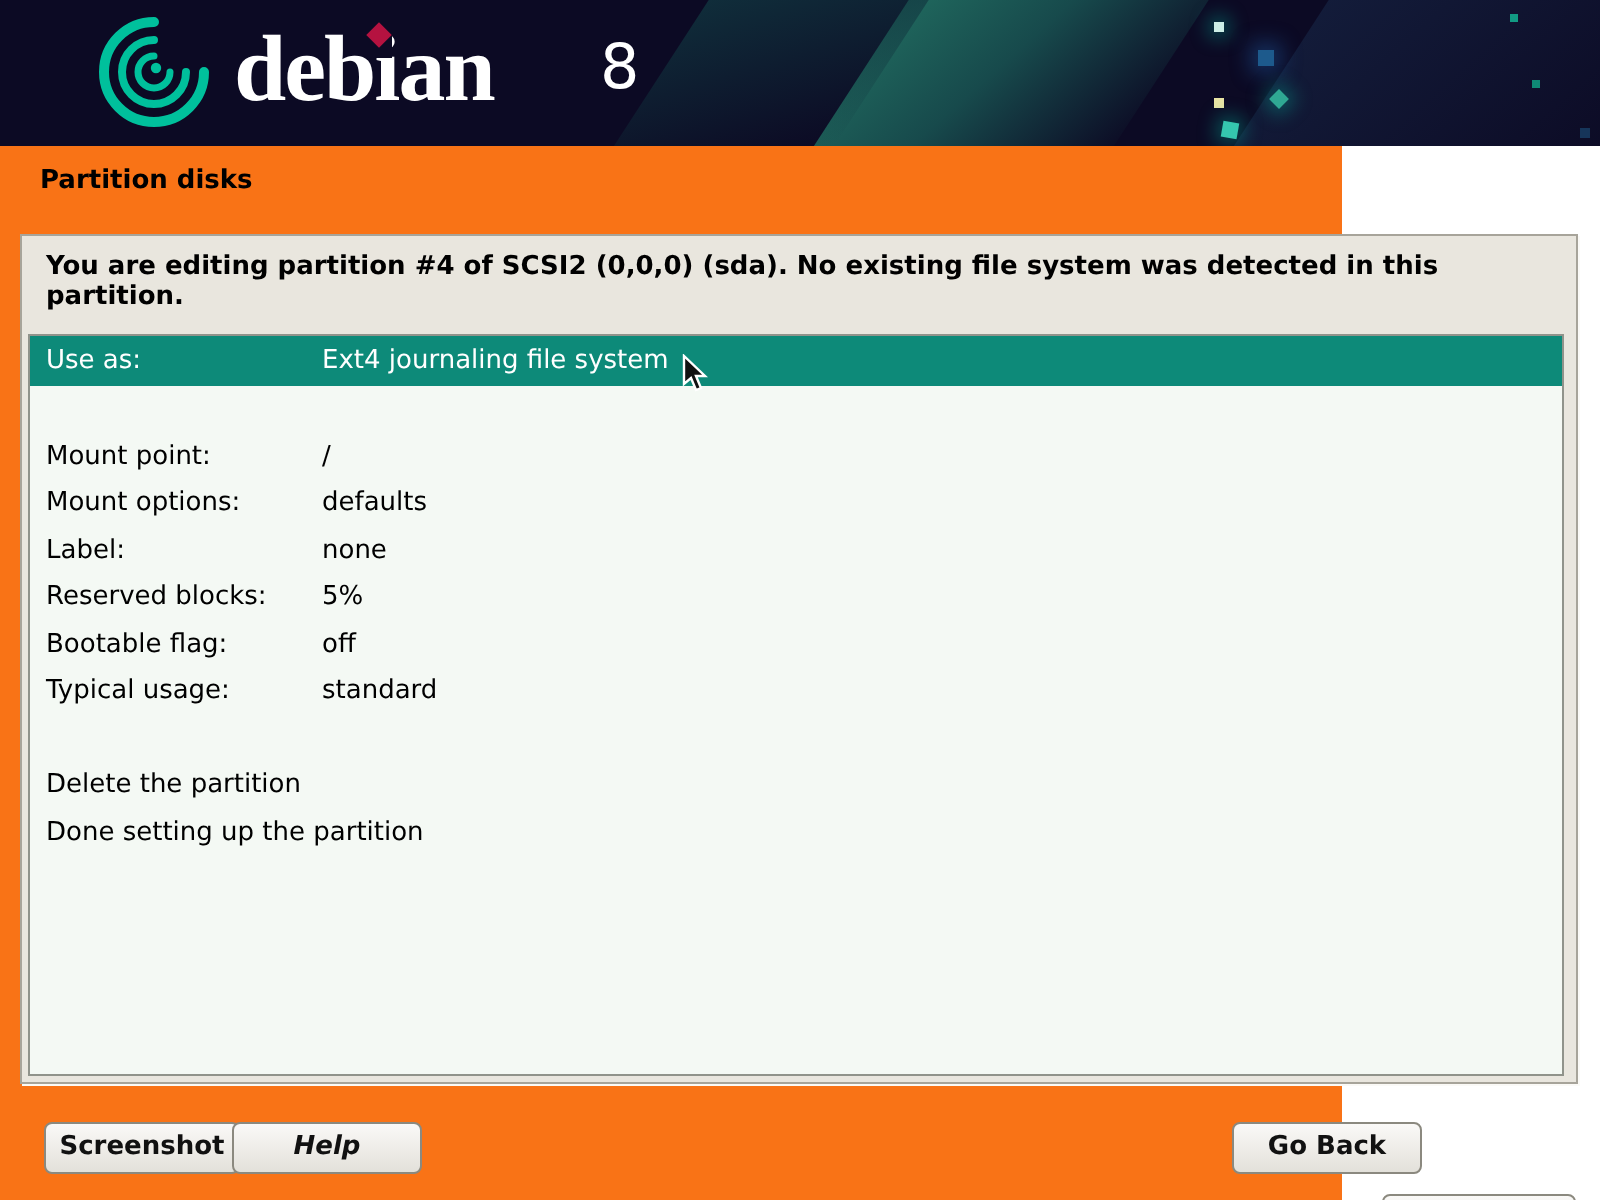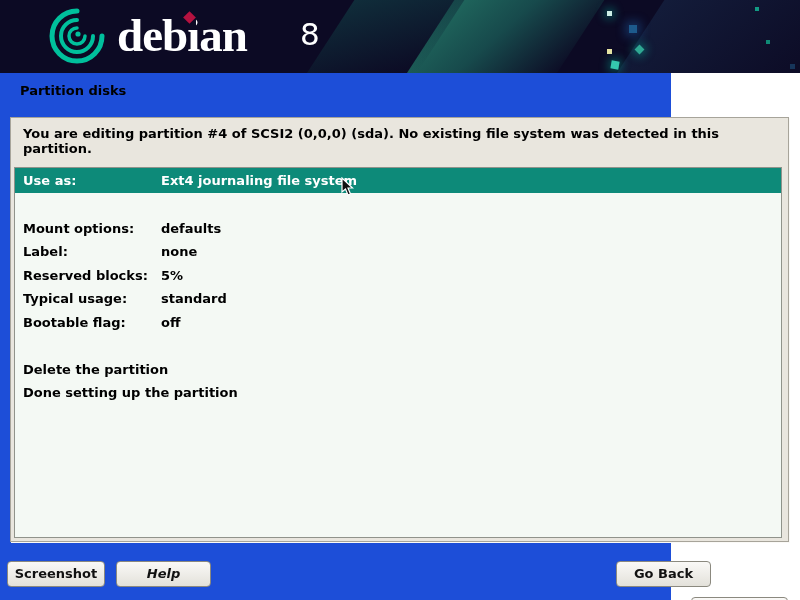--- a/index.html
+++ b/index.html
@@ -1,17 +1,17 @@
 <!DOCTYPE html>
 <html><head>
 <meta charset="utf-8">
 <style>
   html,body{margin:0;padding:0;}
   body{width:800px;height:600px;overflow:hidden;font-family:"DejaVu Sans","Liberation Sans",sans-serif;}
-  .screen{position:relative;width:671px;height:600px;background:#1d4ed8;}
+  .screen{position:relative;width:671px;height:600px;background:#f97316;}
 
   
   .header{position:absolute;left:0;top:0;width:800px;height:73px;background:#0c0a24;overflow:hidden;}
   .band{position:absolute;top:-10px;height:95px;transform:skewX(-33deg);}
   .band-a{left:430px;width:150px;background:linear-gradient(115deg,#20695e 0%,#174a4c 45%,rgba(13,26,48,0) 100%);}
   .band-b{left:330px;width:110px;background:linear-gradient(160deg,#10303c 0%,rgba(12,10,36,0) 90%);}
   .band-c{left:640px;width:260px;background:linear-gradient(115deg,#131c3a 0%,rgba(12,10,36,0) 80%);}
   .sq{position:absolute;}
   .glow-blue{box-shadow:0 0 10px 4px rgba(30,90,160,.45);}
   .glow-teal{box-shadow:0 0 9px 3px rgba(0,190,160,.35);}
@@ -21,28 +21,28 @@
   .red-diamond{position:absolute;left:185px;top:13px;width:9px;height:9px;background:#b51240;transform:rotate(45deg);}
   .version{position:absolute;left:300px;top:16px;font-size:31px;font-weight:400;color:#ffffff;letter-spacing:1px;}
 
   
   .page-title{position:absolute;left:20px;top:83px;font-size:13px;font-weight:bold;color:#000;}
   .outer-box{position:absolute;left:10px;top:117px;width:777px;height:423px;background:#e9e6de;border:1px solid #a7a49a;box-shadow:1px 1px 0 #fbfaf7;}
   .info-line1{position:absolute;left:12px;top:8px;font-size:13px;font-weight:bold;color:#000;}
   .info-line2{position:absolute;left:15px;top:28px;font-size:13px;font-style:italic;color:#1a1a1a;margin-top:28px;}
 
   .list-box{position:absolute;left:3px;top:49px;width:766px;height:369px;background:#f4f9f4;border:1px solid #90938b;}
-  .row{position:relative;height:23.5px;line-height:23.5px;font-size:13px;font-weight:bold;color:#000;cursor:default;}
+  .row{position:relative;height:23.5px;line-height:23.5px;font-size:13px;font-weight:normal;color:#000;cursor:default;}
   .row .label{position:absolute;left:8px;top:0;white-space:nowrap;}
   .row .value{position:absolute;left:146px;top:0;white-space:nowrap;}
   .row.selected{background:#0d8a79;color:#ffffff;height:25px;line-height:25px;}
 
   
   .btn{position:absolute;top:561px;height:26px;background:linear-gradient(#faf9f7,#e3e1da);border:1px solid #8b897f;border-radius:4px;font-size:13px;font-weight:bold;color:#111;text-align:center;line-height:24px;box-sizing:border-box;}
-  .btn-screenshot{left:7px;width:98px;}
+  .btn-screenshot{left:22px;width:98px;}
   .btn-help{left:116px;width:95px;font-style:italic;}
   .btn-goback{left:588px;width:95px;margin-left:28px;}
   .btn-continue{left:691px;width:97px;margin-top:36px;}
 
   .cursor{position:absolute;left:341px;top:177px;width:13px;height:20px;}
 </style>
 </head>
 <body>
 
 <div class="screen">
@@ -81,38 +81,42 @@
     <div class="list-box">
       <div class="row selected">
         <span class="label">Use as:</span>
         <span class="value">Ext4 journaling file system</span>
       </div>
       <div class="row">
         <span class="label"></span>
         <span class="value"></span>
       </div>
       <div class="row">
+        <span class="label">Mount point:</span>
+        <span class="value">/</span>
+      </div>
+      <div class="row">
         <span class="label">Mount options:</span>
         <span class="value">defaults</span>
       </div>
       <div class="row">
         <span class="label">Label:</span>
         <span class="value">none</span>
       </div>
       <div class="row">
         <span class="label">Reserved blocks:</span>
         <span class="value">5%</span>
       </div>
       <div class="row">
+        <span class="label">Bootable flag:</span>
+        <span class="value">off</span>
+      </div>
+      <div class="row">
         <span class="label">Typical usage:</span>
         <span class="value">standard</span>
-      </div>
-      <div class="row">
-        <span class="label">Bootable flag:</span>
-        <span class="value">off</span>
       </div>
       <div class="row">
         <span class="label"></span>
         <span class="value"></span>
       </div>
       <div class="row">
         <span class="label">Delete the partition</span>
         <span class="value"></span>
       </div>
       <div class="row">

